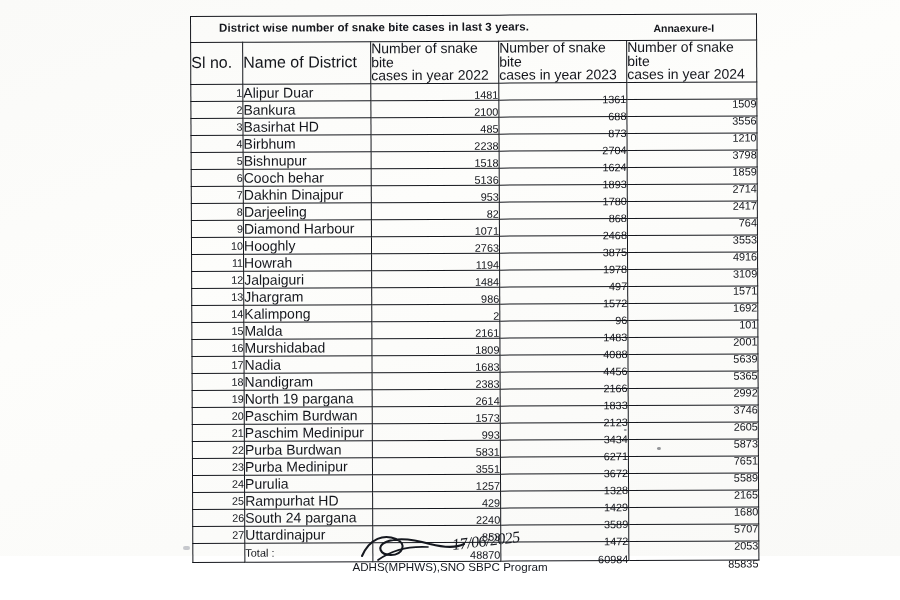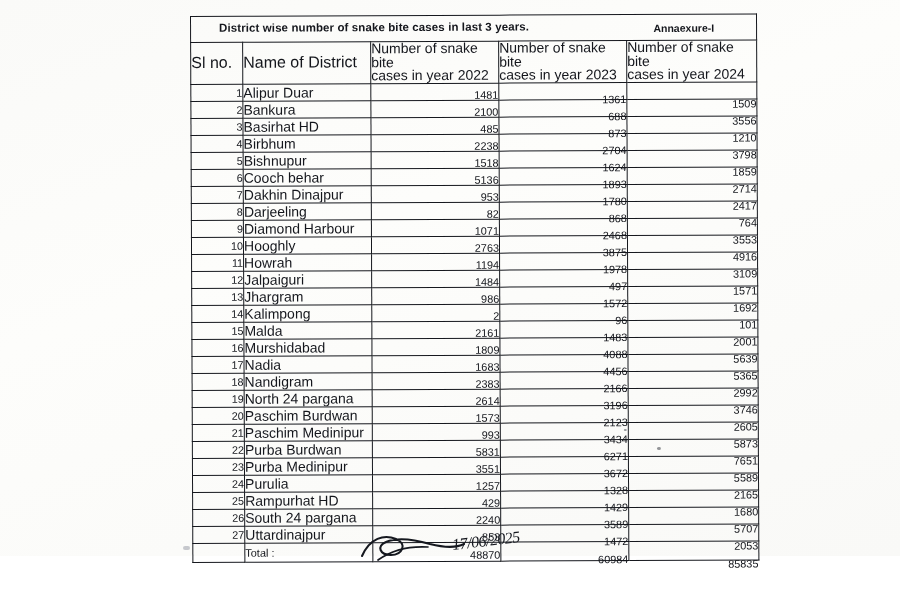--- a/index.html
+++ b/index.html
@@ -355,23 +355,23 @@
           </tr>
           <tr>
             <td class="cell-sl"><span>18</span></td>
             <td class="cell-dist"><span>Nandigram</span></td>
             <td class="cell-num y22"><span>2383</span></td>
             <td class="cell-num y23"><span>2166</span></td>
             <td class="cell-num y24"><span>2992</span></td>
           </tr>
           <tr>
             <td class="cell-sl"><span>19</span></td>
-            <td class="cell-dist"><span>North 24 pargana</span></td>
+            <td class="cell-dist"><span>North 19 pargana</span></td>
             <td class="cell-num y22"><span>2614</span></td>
-            <td class="cell-num y23"><span>3196</span></td>
+            <td class="cell-num y23"><span>1833</span></td>
             <td class="cell-num y24"><span>3746</span></td>
           </tr>
           <tr>
             <td class="cell-sl"><span>20</span></td>
             <td class="cell-dist"><span>Paschim Burdwan</span></td>
             <td class="cell-num y22"><span>1573</span></td>
             <td class="cell-num y23"><span>2123</span></td>
             <td class="cell-num y24"><span>2605</span></td>
           </tr>
           <tr>
@@ -443,15 +443,16 @@
   <div id="page-speck"></div>
 
   <div id="footer">
     <div id="sig-block">
       <svg id="sig-svg" width="110" height="34" viewBox="0 0 110 34">
         <path d="M4 26 C 12 8, 26 4, 38 9 C 50 14, 44 25, 33 25 C 22 25, 18 16, 28 12
                  C 40 7, 58 10, 72 14 C 84 17, 96 19, 106 14" fill="none" stroke="#15181f" stroke-width="2.1" stroke-linecap="round" stroke-linejoin="round"></path>
         <path d="M20 30 C 34 20, 52 16, 70 17" fill="none" stroke="#15181f" stroke-width="1.7" stroke-linecap="round"></path>
       </svg>
       <span id="sig-date">17/06/2025</span>
+      <span id="sig-caption">ADHS(MPHWS),SNO SBPC Program</span>
     </div>
   </div>
 </div>
 
 </body></html>

